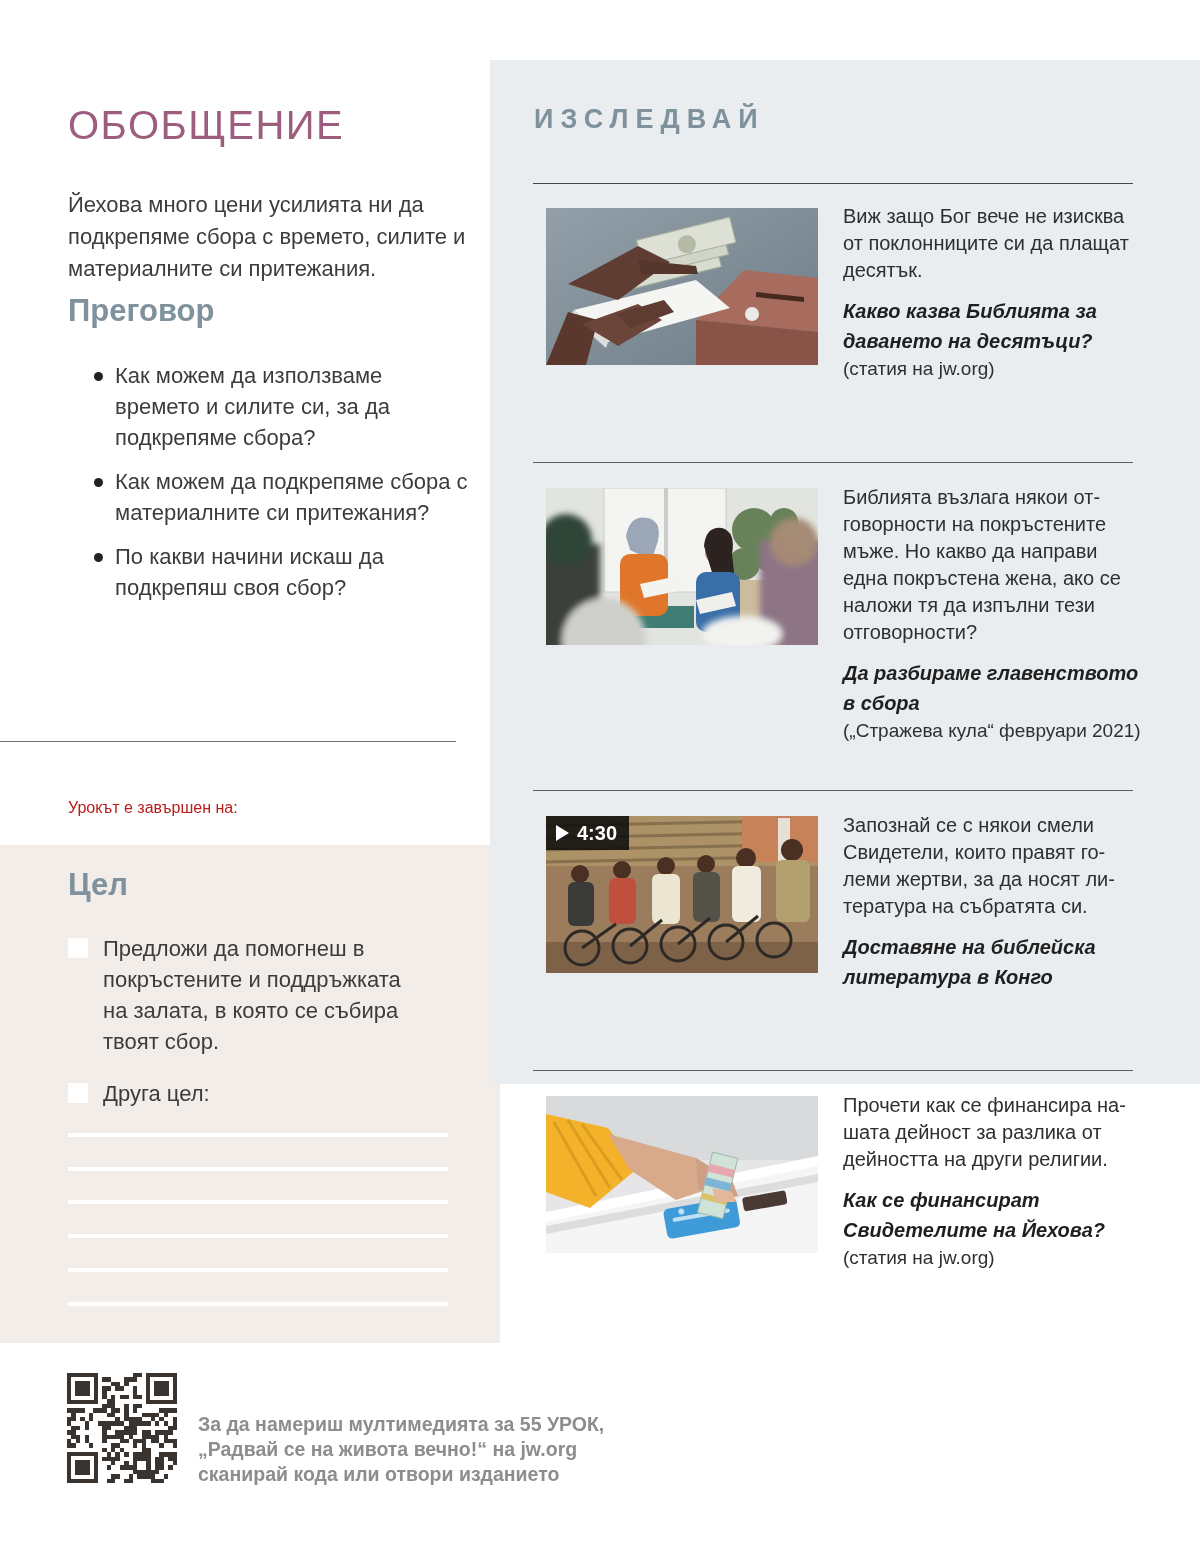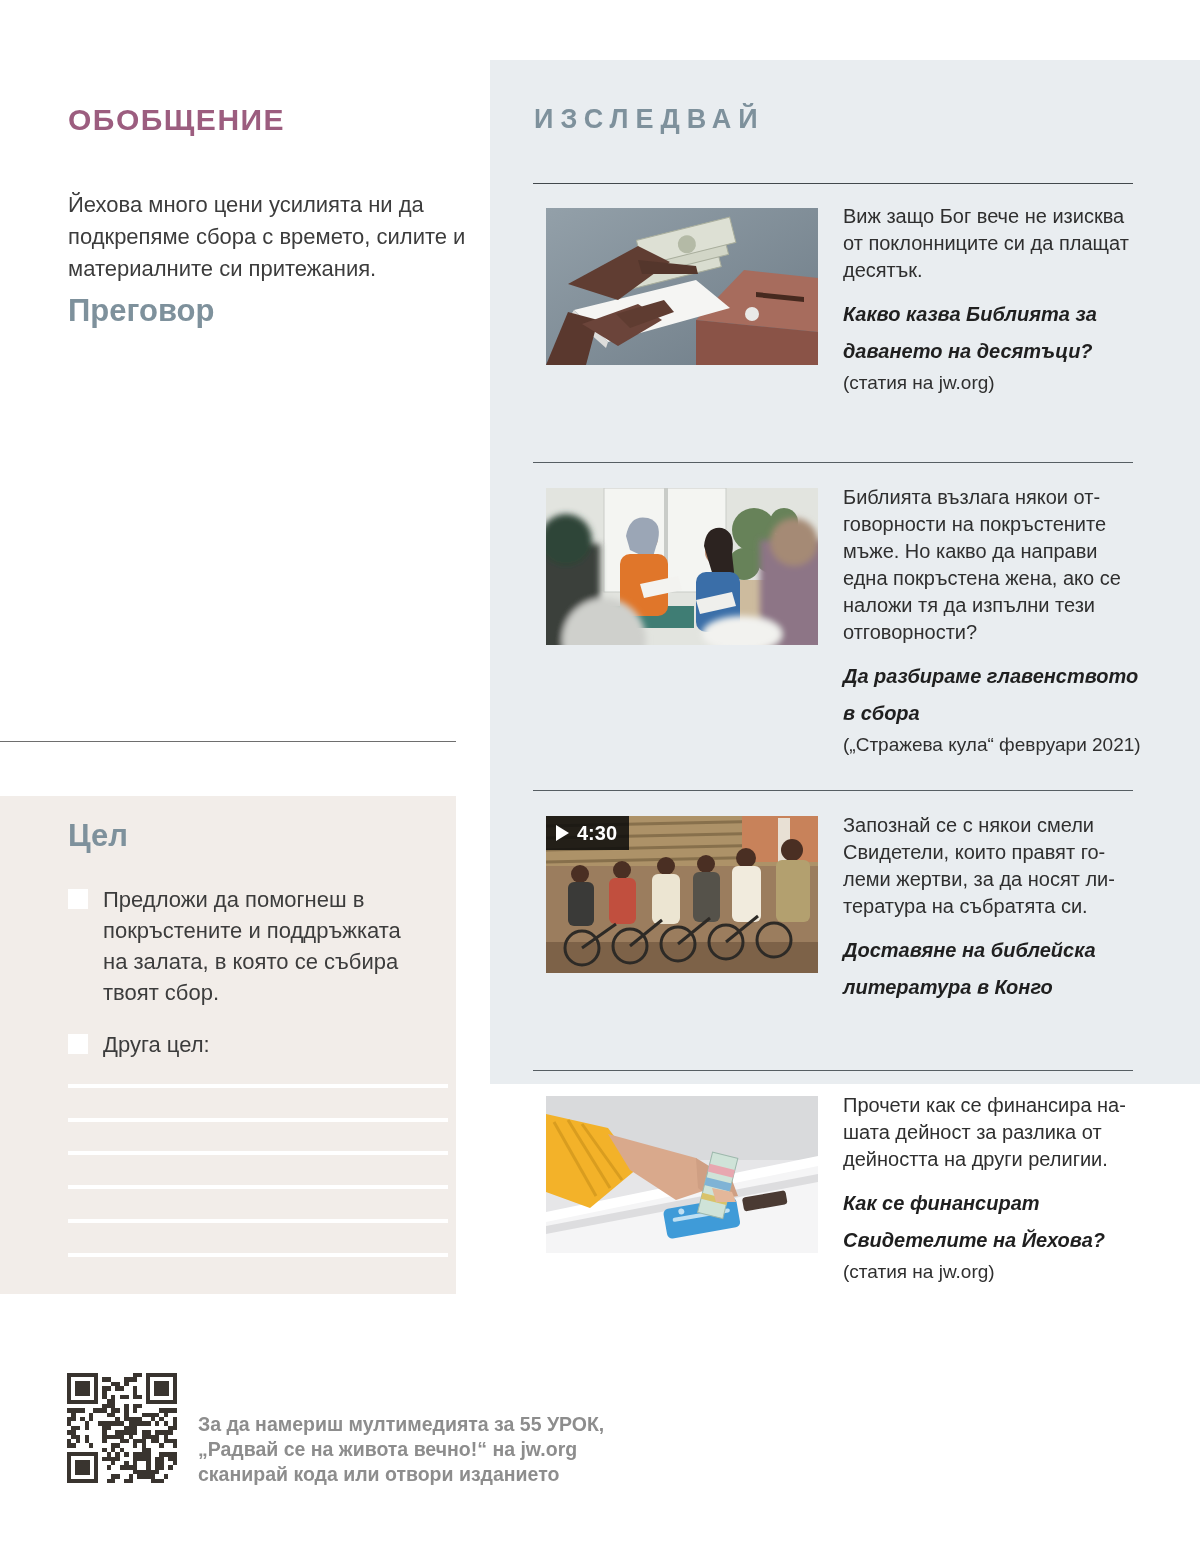--- a/index.html
+++ b/index.html
@@ -1,34 +1,34 @@
 <!DOCTYPE html>
 <html lang="bg"><head>
 <meta charset="utf-8">
 <style>
   html,body{margin:0;padding:0;background:#ffffff;}
   .page{position:relative;width:1200px;height:1543px;background:#ffffff;overflow:hidden;
         font-family:"Liberation Sans","DejaVu Sans",sans-serif;color:#3d3d3d;}
 
   
-  .h-purple{position:absolute;left:68px;top:103px;font-size:30px;font-weight:bold;
+  .h-purple{position:absolute;left:68px;top:103px;font-size:40px;font-weight:normal;
             letter-spacing:1.5px;color:#9c5d7f;}
   .lead{position:absolute;left:68px;top:167px;width:404px;font-size:22px;line-height:32px;color:#3c3c3c;}
   .h-slate{font-size:31px;font-weight:bold;color:#7e919c;}
   .h-review{position:absolute;left:68px;top:293px;}
   .review-list{position:absolute;left:68px;top:360px;width:402px;margin:0;padding:0;list-style:none;}
   .review-list li{position:relative;padding-left:47px;margin-bottom:13px;
                   font-size:22px;line-height:31px;color:#3c3c3c;}
   .review-list li::before{content:"";position:absolute;left:26px;top:12px;width:9px;height:9px;
                           border-radius:50%;background:#222;}
   .left-rule{position:absolute;left:0;top:741px;width:456px;height:0;border-top:1px solid #6e6e6e;}
   .completed{position:absolute;left:68px;top:799px;font-size:16px;color:#b91c1c;}
 
   
-  .goal-box{position:absolute;left:0;top:796px;width:456px;height:498px;background:#f2ede9;}
+  .goal-box{position:absolute;left:0;top:845px;width:456px;height:498px;background:#f2ede9;padding-left:44px;}
   .goal-title{position:absolute;left:68px;top:22px;}
   .goal-row{position:absolute;left:68px;width:360px;}
   .goal-row .chk{position:absolute;left:0;top:5px;width:20px;height:20px;background:#ffffff;}
   .goal-row .lbl{display:block;margin-left:35px;font-size:22px;line-height:31px;color:#3c3c3c;}
   .goal-row1{top:88px;}
   .goal-row2{top:233px;}
   .write-line{position:absolute;left:68px;width:380px;height:4px;background:#ffffff;}
 
   
   .qr{position:absolute;left:67px;top:1373px;width:110px;height:110px;background:#ffffff;}
@@ -45,32 +45,37 @@
   .p-rule{position:absolute;left:43px;width:600px;height:0;border-top:1px solid #565e63;}
   .p-rule.first{border-top-color:#42484c;}
   .thumb{position:absolute;left:56px;width:272px;height:157px;overflow:hidden;background:#9aa3aa;}
   .thumb svg{display:block;width:272px;height:157px;}
   .badge{position:absolute;left:0;top:0;height:34px;padding:0 12px 0 10px;background:rgba(10,10,10,.85);
          color:#fff;display:flex;align-items:center;gap:8px;font-size:20px;font-weight:bold;}
   .badge .tri{display:inline-block;width:0;height:0;border-left:13px solid #fff;
               border-top:8px solid transparent;border-bottom:8px solid transparent;}
   .p-text{position:absolute;left:353px;width:300px;font-size:20px;line-height:27px;color:#2f2f2f;}
   .p-text .desc{margin:0 0 12px 0;}
-  .p-text .ref{margin:0;font-weight:bold;font-style:italic;line-height:37px;color:#1f1f1f;cursor:pointer;}
+  .p-text .ref{margin:0;font-weight:bold;font-style:italic;line-height:30px;color:#1f1f1f;cursor:pointer;}
   .p-text .note{margin:0;font-size:19px;line-height:26px;color:#2f2f2f;}
 </style>
 </head>
 <body>
 
 <div class="page">
 
   <div class="h-purple">ОБОБЩЕНИЕ</div>
   <p class="lead">Йехова много цени усилията ни да подкрепяме сбора с времето, силите и материалните си притежания.</p>
 
   <div class="h-slate h-review">Преговор</div>
+  <ul class="review-list">
+    <li>Как можем да използваме времето и силите си, за да подкрепяме сбора?</li>
+    <li>Как можем да подкрепяме сбора с материалните си притежания?</li>
+    <li>По какви начини искаш да подкрепяш своя сбор?</li>
+  </ul>
 
   <div class="left-rule"></div>
   <div class="completed">Урокът е завършен на:</div>
 
   <div class="goal-box">
     <div class="h-slate goal-title">Цел</div>
 
     <div class="goal-row goal-row1">
       <span class="chk"></span>
       <span class="lbl">Предложи да помогнеш в покръстените и поддръжката на залата, в която се събира твоят сбор.</span>

